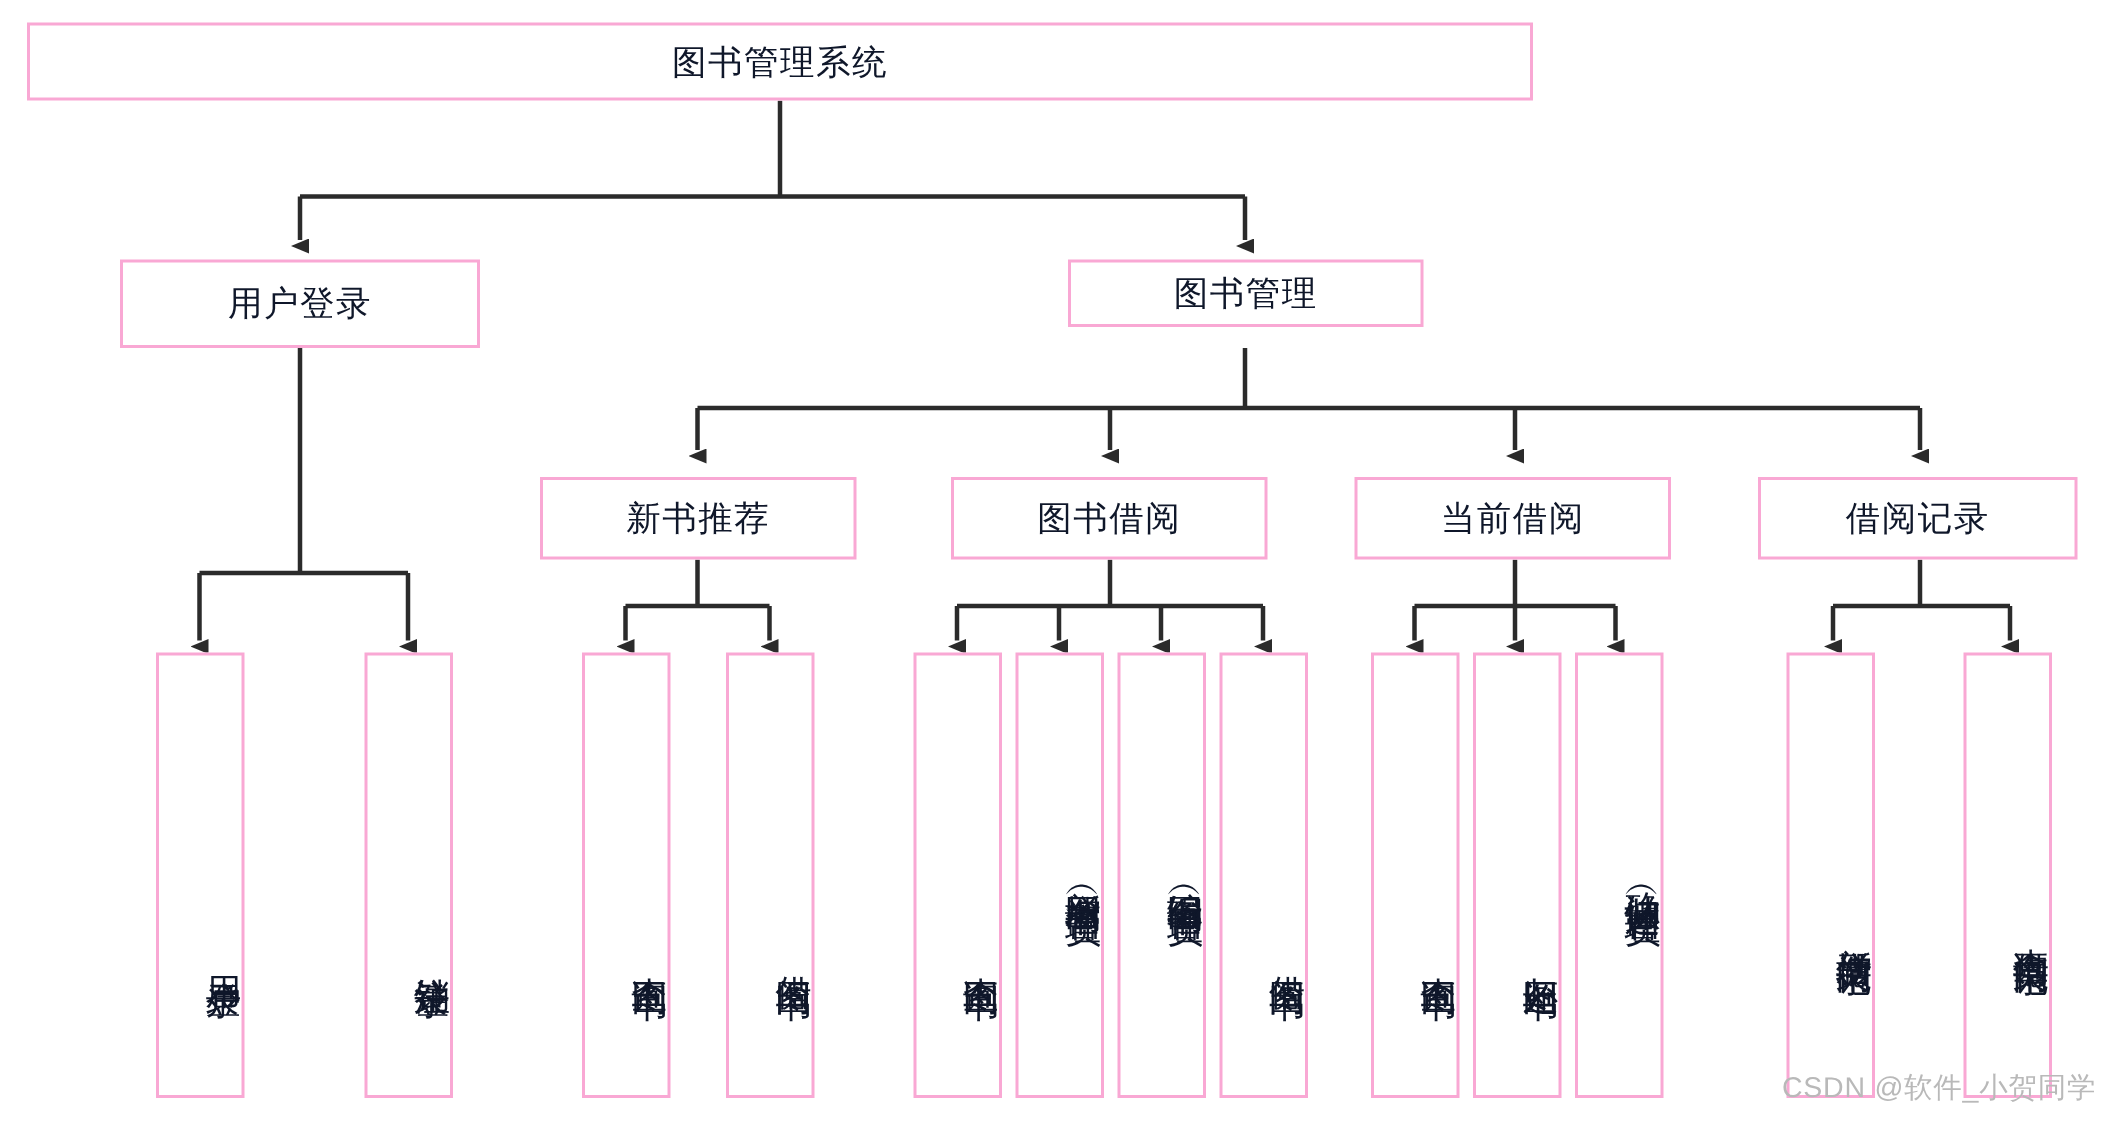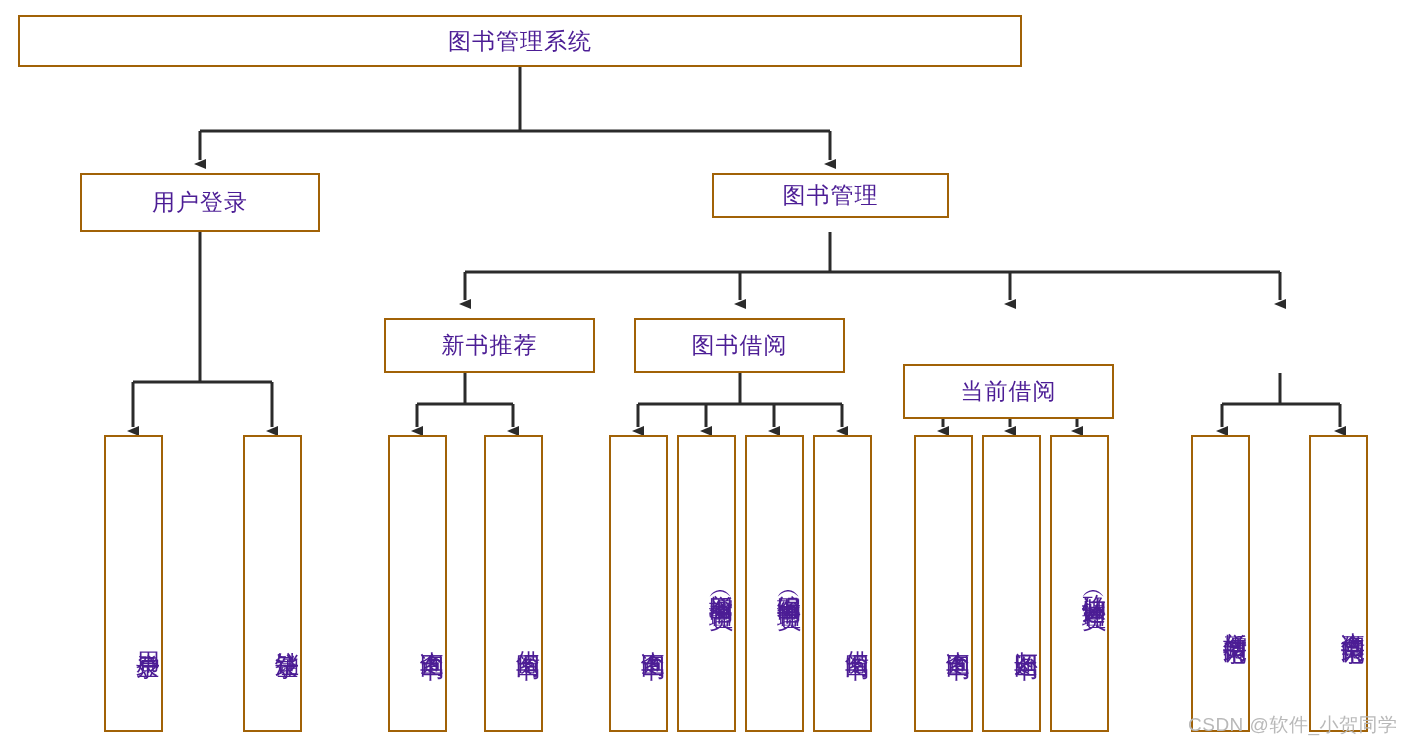--- a/index.html
+++ b/index.html
@@ -22,25 +22,25 @@
     left: 0;
     top: 0;
     width: 1405px;
     height: 747px;
     pointer-events: none;
   }
   .node {
     position: absolute;
     box-sizing: border-box;
     background: #ffffff;
-    border: 2px solid #a16207;
+    border: 2px solid #f9a8d4;
     display: flex;
     align-items: center;
     justify-content: center;
-    color: #4c1d95;
+    color: #0f172a;
   }
   .node.horiz {
     font-size: 23px;
     letter-spacing: 1px;
   }
   .node.vert {
     writing-mode: vertical-rl;
     text-orientation: upright;
     font-size: 24px;
     line-height: 1.08;
@@ -134,32 +134,35 @@
   </div>
 
   <div class="node horiz" style="left:80px; top:173px; width:240px; height:59px;">
     <span>用户登录</span>
   </div>
 
   <div class="node horiz" style="left:712px; top:173px; width:237px; height:45px;">
     <span>图书管理</span>
   </div>
 
-  <div class="node horiz" style="left:360px; top:318px; width:211px; height:55px;margin-left:24px;">
+  <div class="node horiz" style="left:360px; top:318px; width:211px; height:55px;">
     <span>新书推荐</span>
   </div>
 
   <div class="node horiz" style="left:634px; top:318px; width:211px; height:55px;text-align:right;">
     <span>图书借阅</span>
   </div>
 
-  <div class="node horiz" style="left:903px; top:318px; width:211px; height:55px;margin-top:46px;">
+  <div class="node horiz" style="left:903px; top:318px; width:211px; height:55px;">
     <span>当前借阅</span>
   </div>
 
+  <div class="node horiz" style="left:1172px; top:318px; width:213px; height:55px;">
+    <span>借阅记录</span>
+  </div>
 
   <div class="node vert low" style="left:104px; top:435px; width:59px; height:297px;">
     <span class="vlabel">用户登录</span>
   </div>
 
   <div class="node vert low" style="left:243px; top:435px; width:59px; height:297px;">
     <span class="vlabel">注销登录</span>
   </div>
 
   <div class="node vert low" style="left:388px; top:435px; width:59px; height:297px;">

